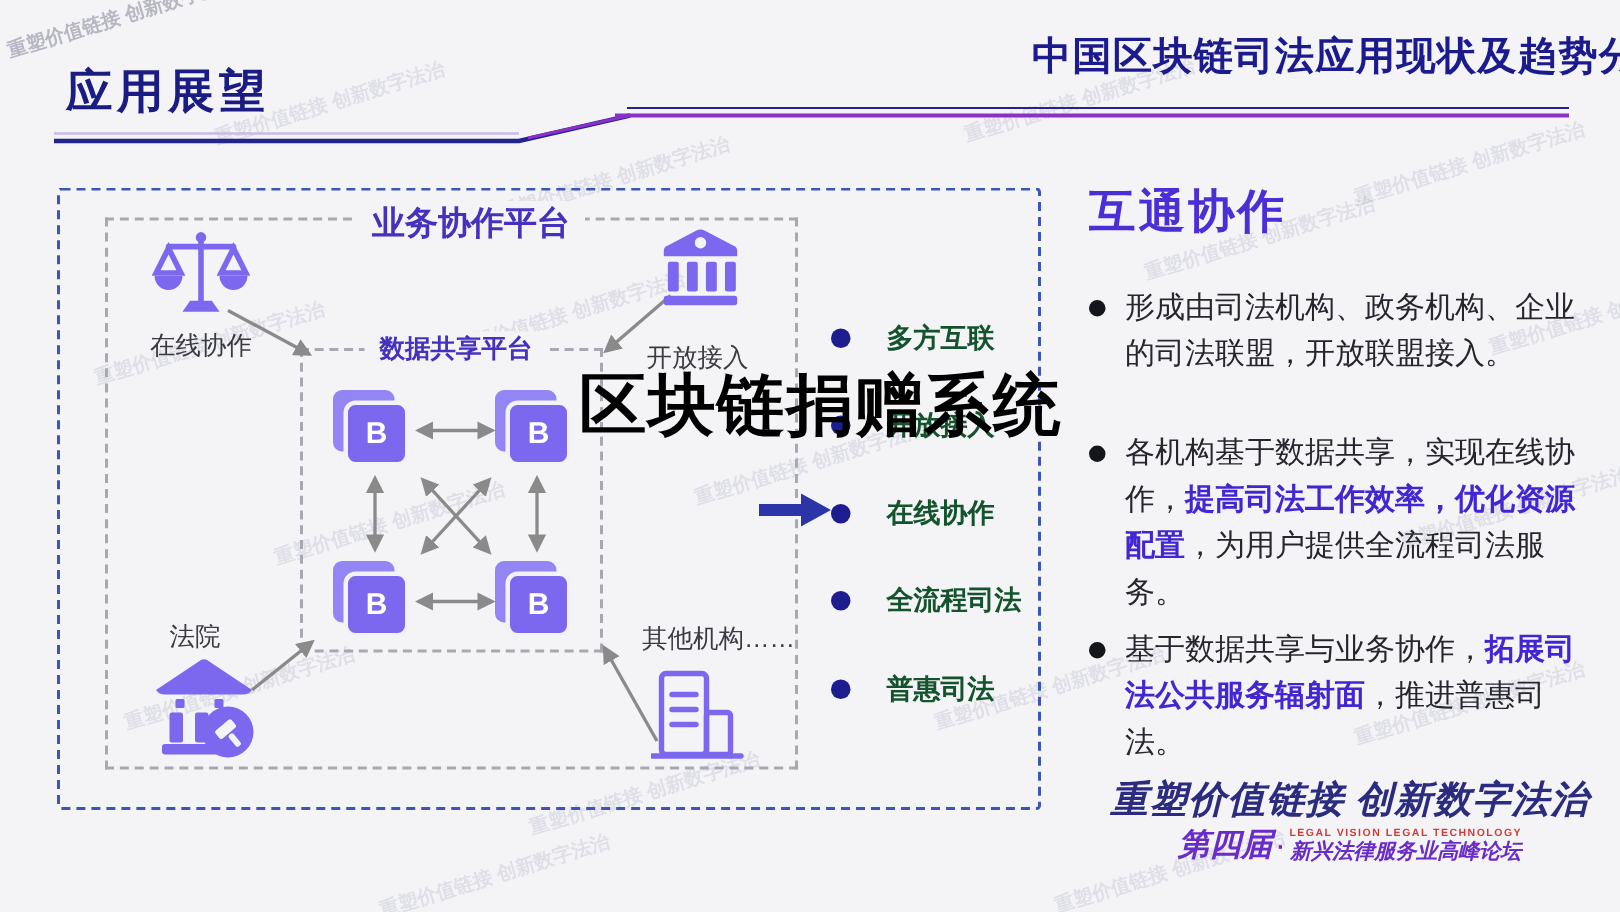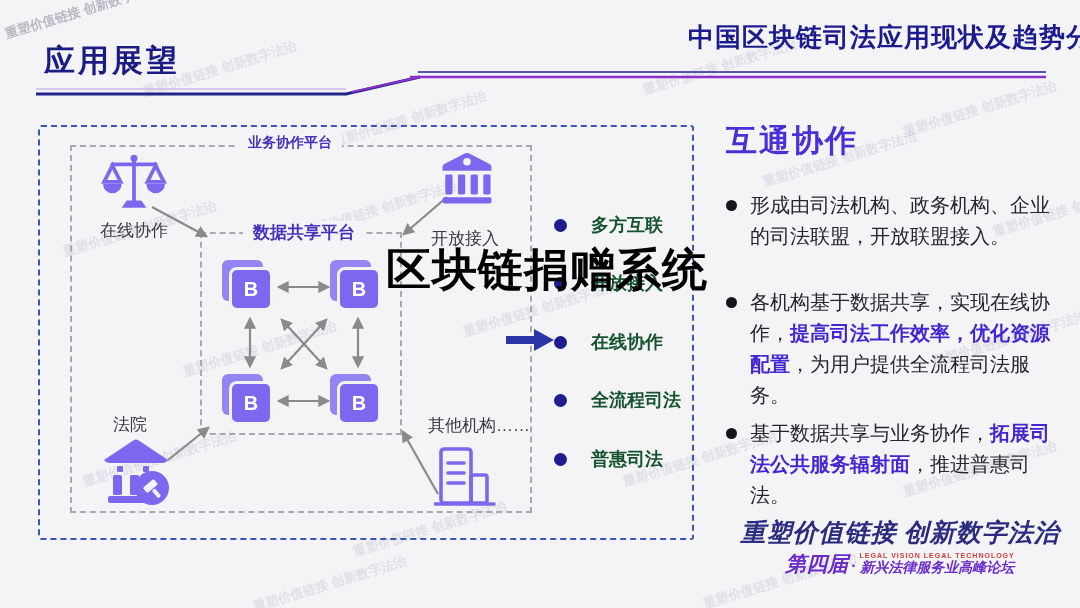--- a/index.html
+++ b/index.html
@@ -20,21 +20,21 @@
 
   
   .outer-box{position:absolute;left:38px;top:125px;width:652px;height:411px;
       border:2px dashed #3a57b8;border-radius:3px;z-index:2;}
   .inner-box{position:absolute;left:70px;top:145px;width:458px;height:364px;
       border:2px dashed #a8a8b2;z-index:2;}
   .data-box{position:absolute;left:200px;top:232px;width:198px;height:199px;
       border:2px dashed #a8a8b2;z-index:2;}
   .frame-label{position:absolute;z-index:6;background:#f4f4f7;padding:0 10px;
       font-weight:900;color:#4531bd;white-space:nowrap;}
-  .lbl-collab{left:238px;top:134px;font-size:14px;}
+  .lbl-collab{left:238px;top:134px;font-size:22px;}
   .lbl-share{left:243px;top:221px;font-size:17px;}
 
   
   .bblock{position:absolute;width:51px;height:51px;z-index:6;}
   .bback{position:absolute;left:0;top:0;width:41px;height:41px;background:#9385f4;border-radius:6px;}
   .bfront{position:absolute;left:7px;top:7px;width:44px;height:44px;background:#7b68ee;
       border:3px solid #f3f3f7;border-radius:8px;box-sizing:border-box;
       display:flex;align-items:center;justify-content:center;color:#fff;
       font-weight:bold;font-size:20px;}
 

